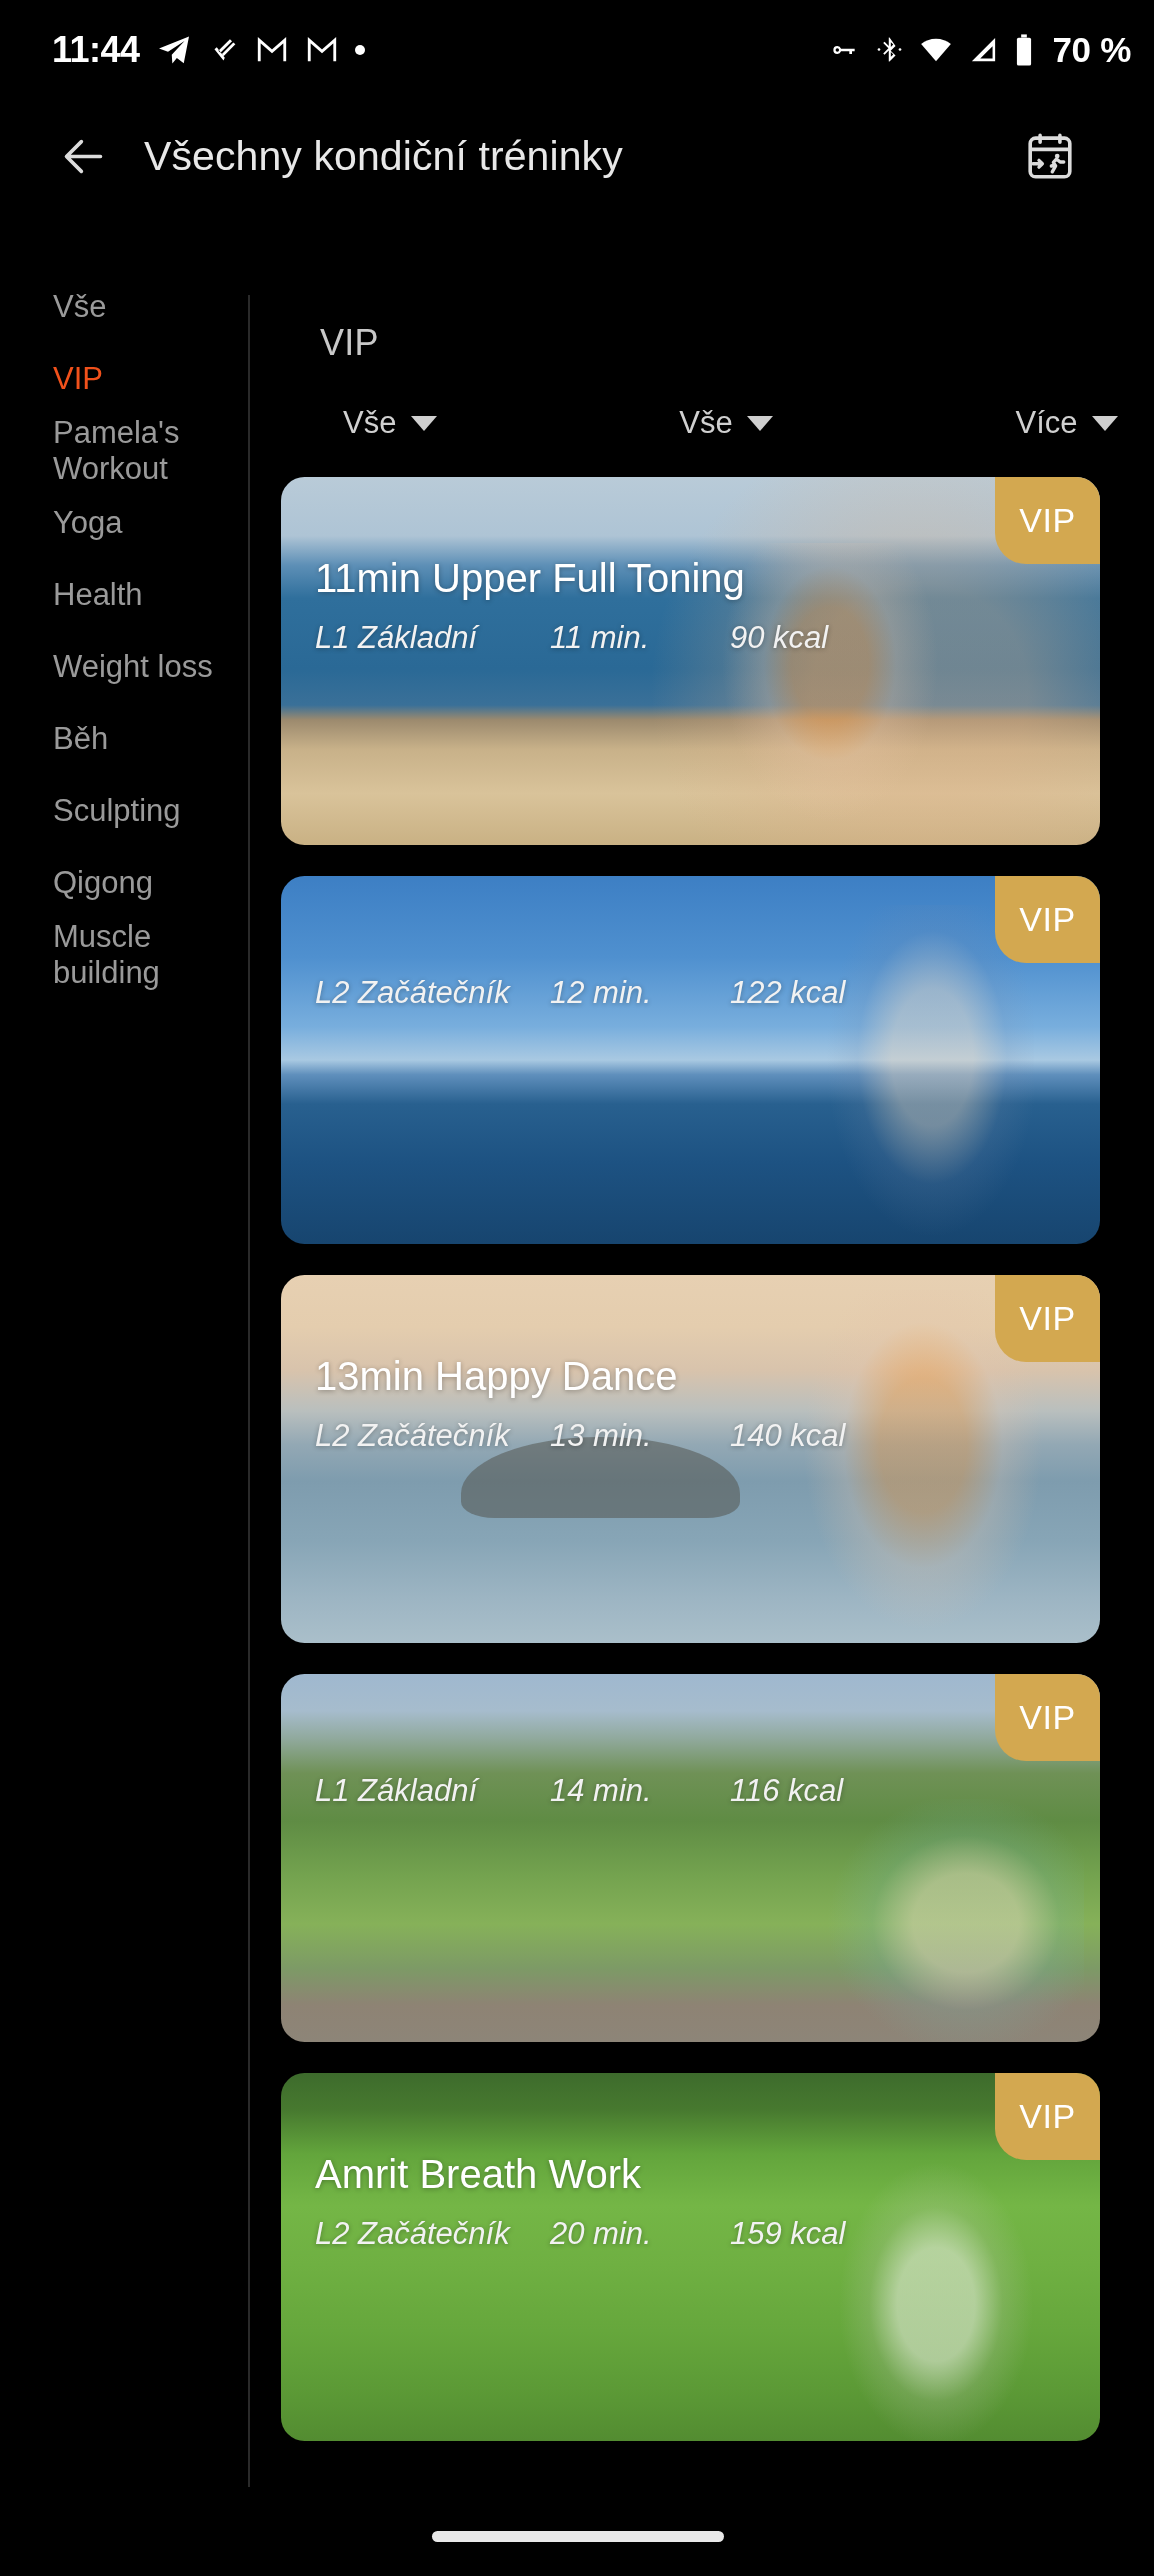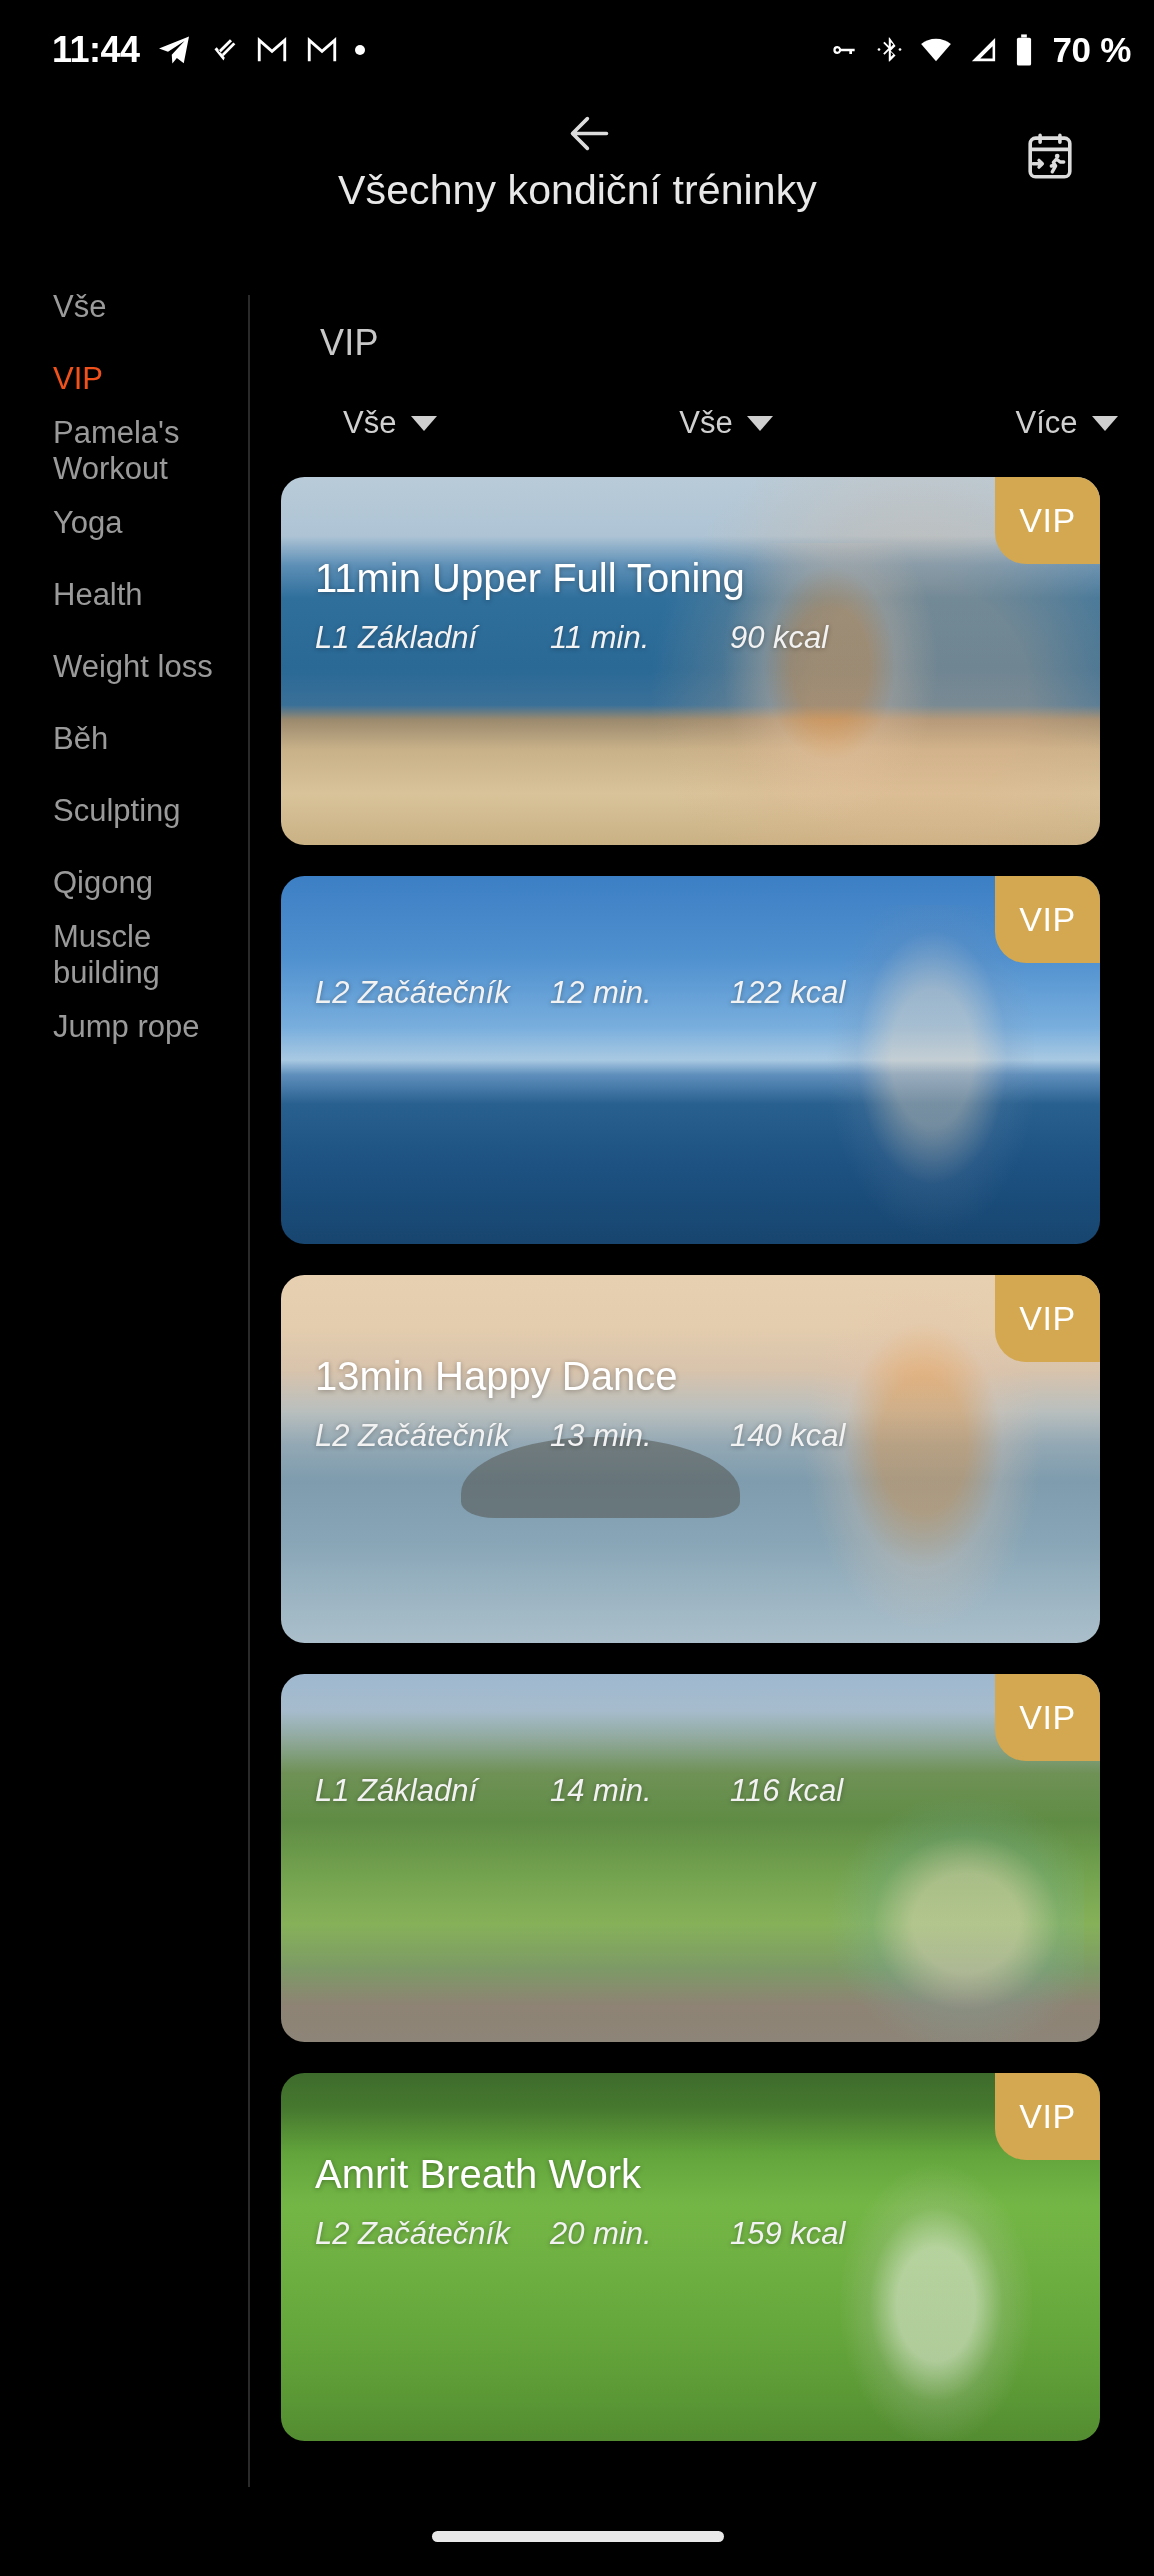--- a/index.html
+++ b/index.html
@@ -20,21 +20,21 @@
   .sb-left{ display:flex; align-items:center; gap:16px; }
   .sb-clock{ font-size:36px; font-weight:600; letter-spacing:-0.5px; line-height:1; }
   .sb-right{ display:flex; align-items:center; gap:15px; }
   .sb-pct{ font-size:35px; font-weight:600; letter-spacing:-0.3px; margin-left:3.6px;}
   .sb-ico{ display:block; }
   .dot-ico{ width:10px; height:10px; border-radius:50%; background:#fff; }
 
   
   .appbar{
     position:absolute; left:0; top:99px; width:1135px; height:115px;
-    display:flex; align-items:center;flex-direction:column;
+    display:flex; align-items:center;
   }
   .back-btn{ width:81px; height:81px; margin-left:43px; display:flex; align-items:center; justify-content:center; }
   .appbar-title{
     color:#e8e8e8; font-size:41px; font-weight:400; margin-left:20px;
     letter-spacing:0.1px; white-space:nowrap;
   }
   .appbar-action{ position:absolute; right:47px; top:20px; width:76px; height:76px;
      display:flex; align-items:center; justify-content:center; }
 
   
@@ -258,23 +258,20 @@
         </div>
       <div class="side-item">
           <span>Sculpting</span>
         </div>
       <div class="side-item">
           <span>Qigong</span>
         </div>
       <div class="side-item">
           <span>Muscle building</span>
         </div>
-      <div class="side-item">
-          <span>Jump rope</span>
-        </div>
     </div>
 
     <div class="main">
       <div class="section-title">VIP</div>
 
       <div class="filters">
         <div class="filter">
           <span>Vše</span>
           <i class="caret"></i>
         </div>

